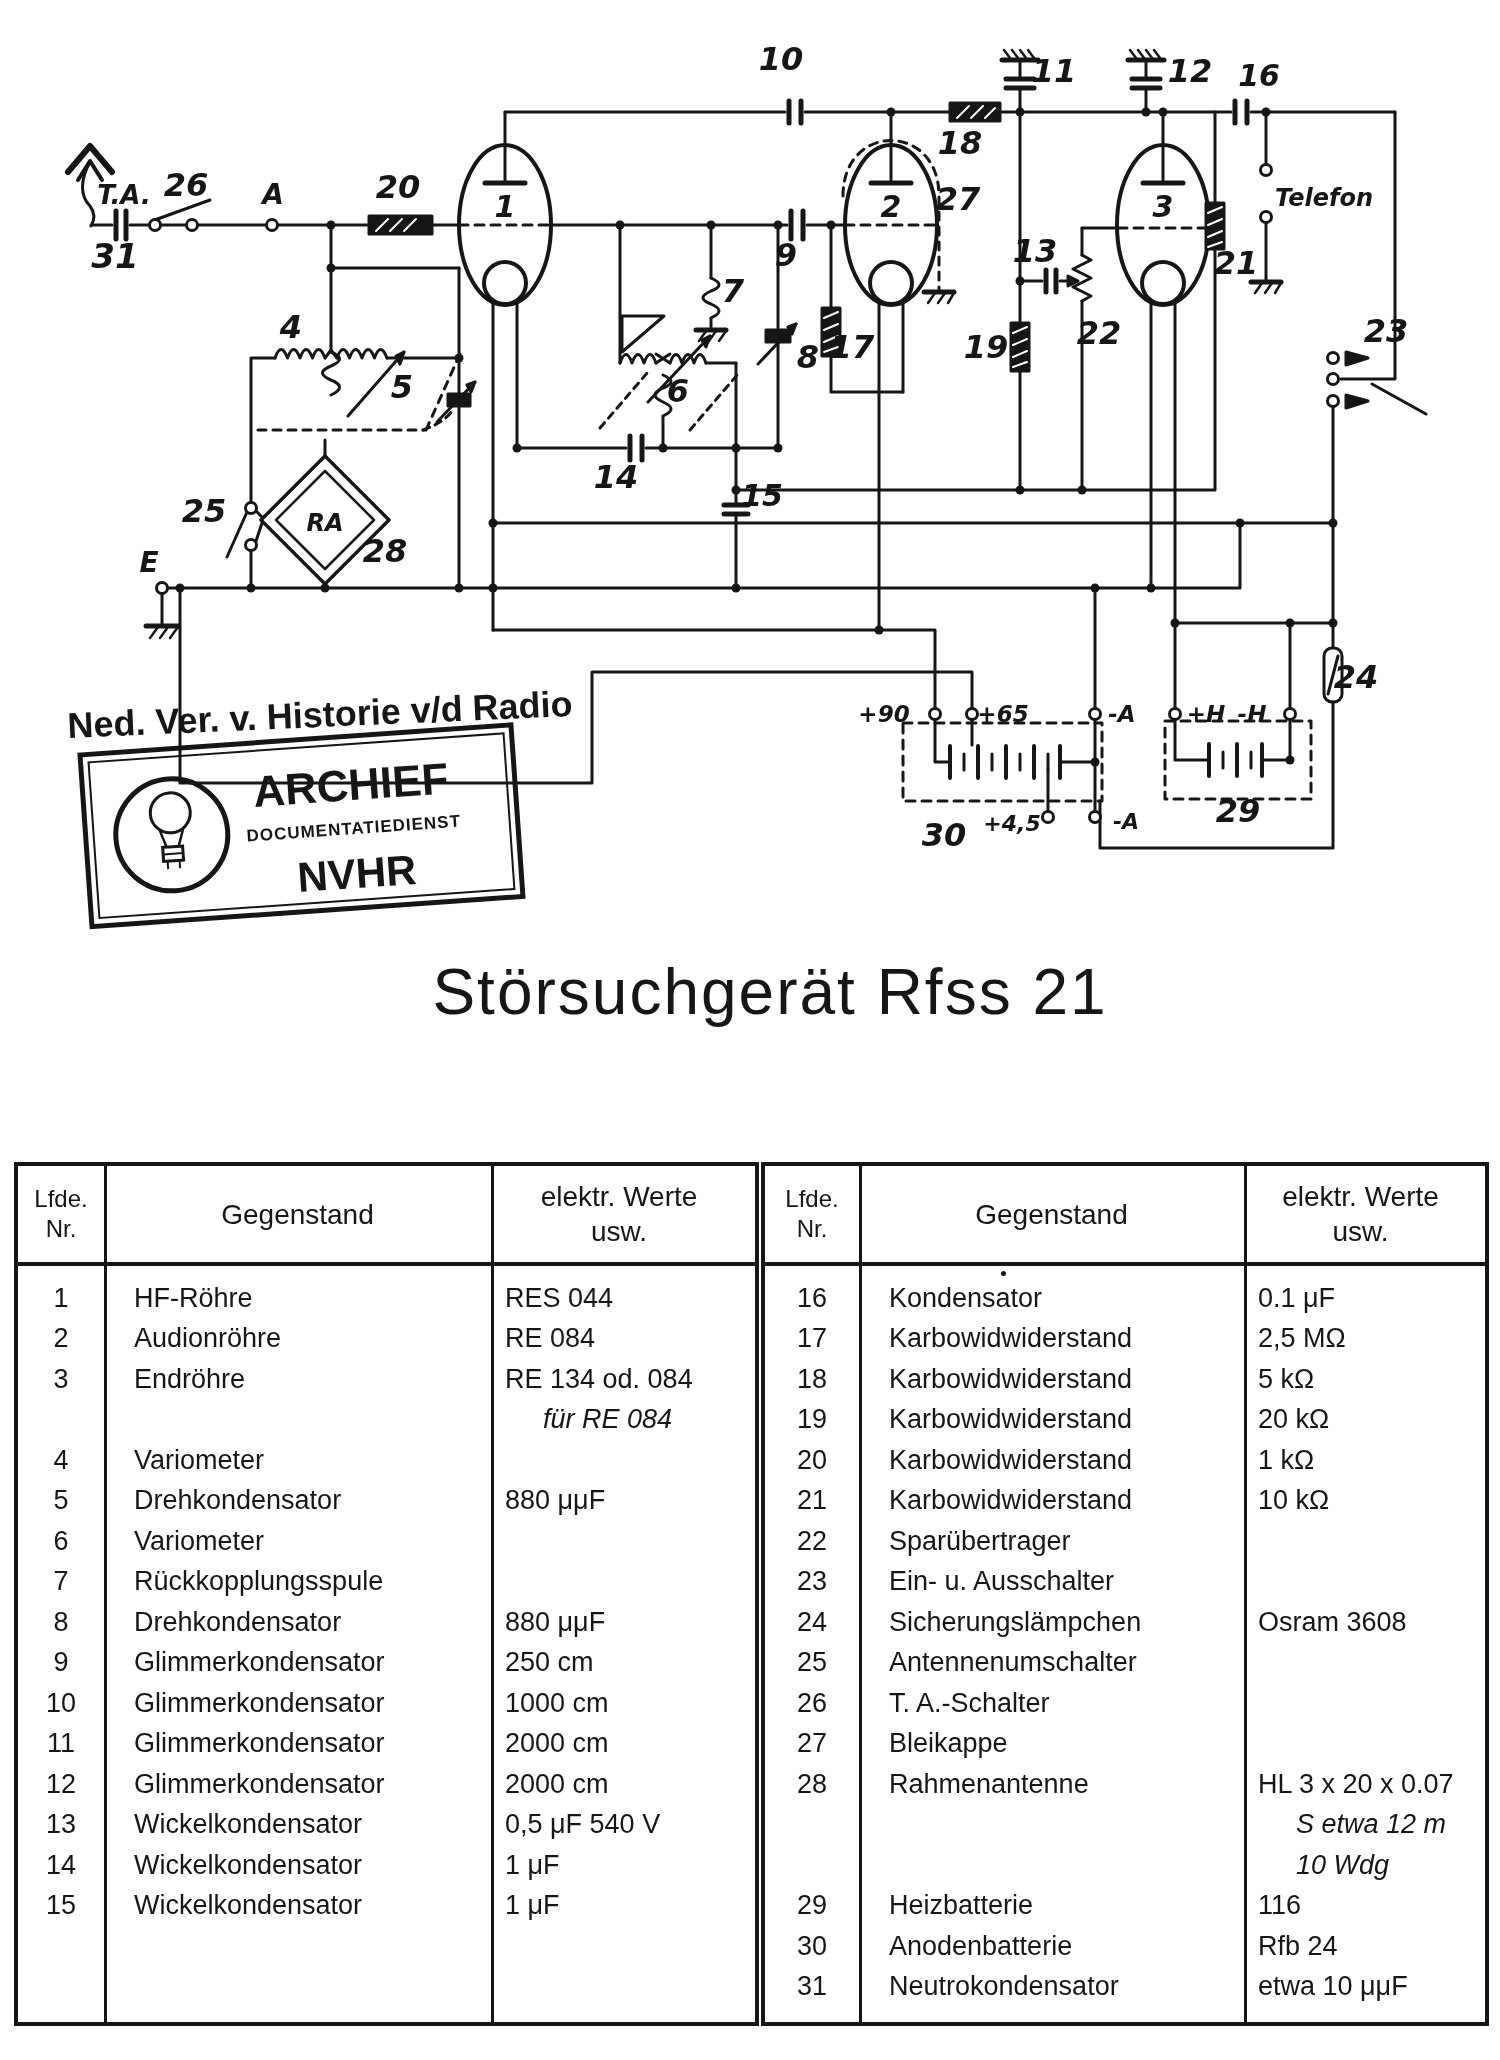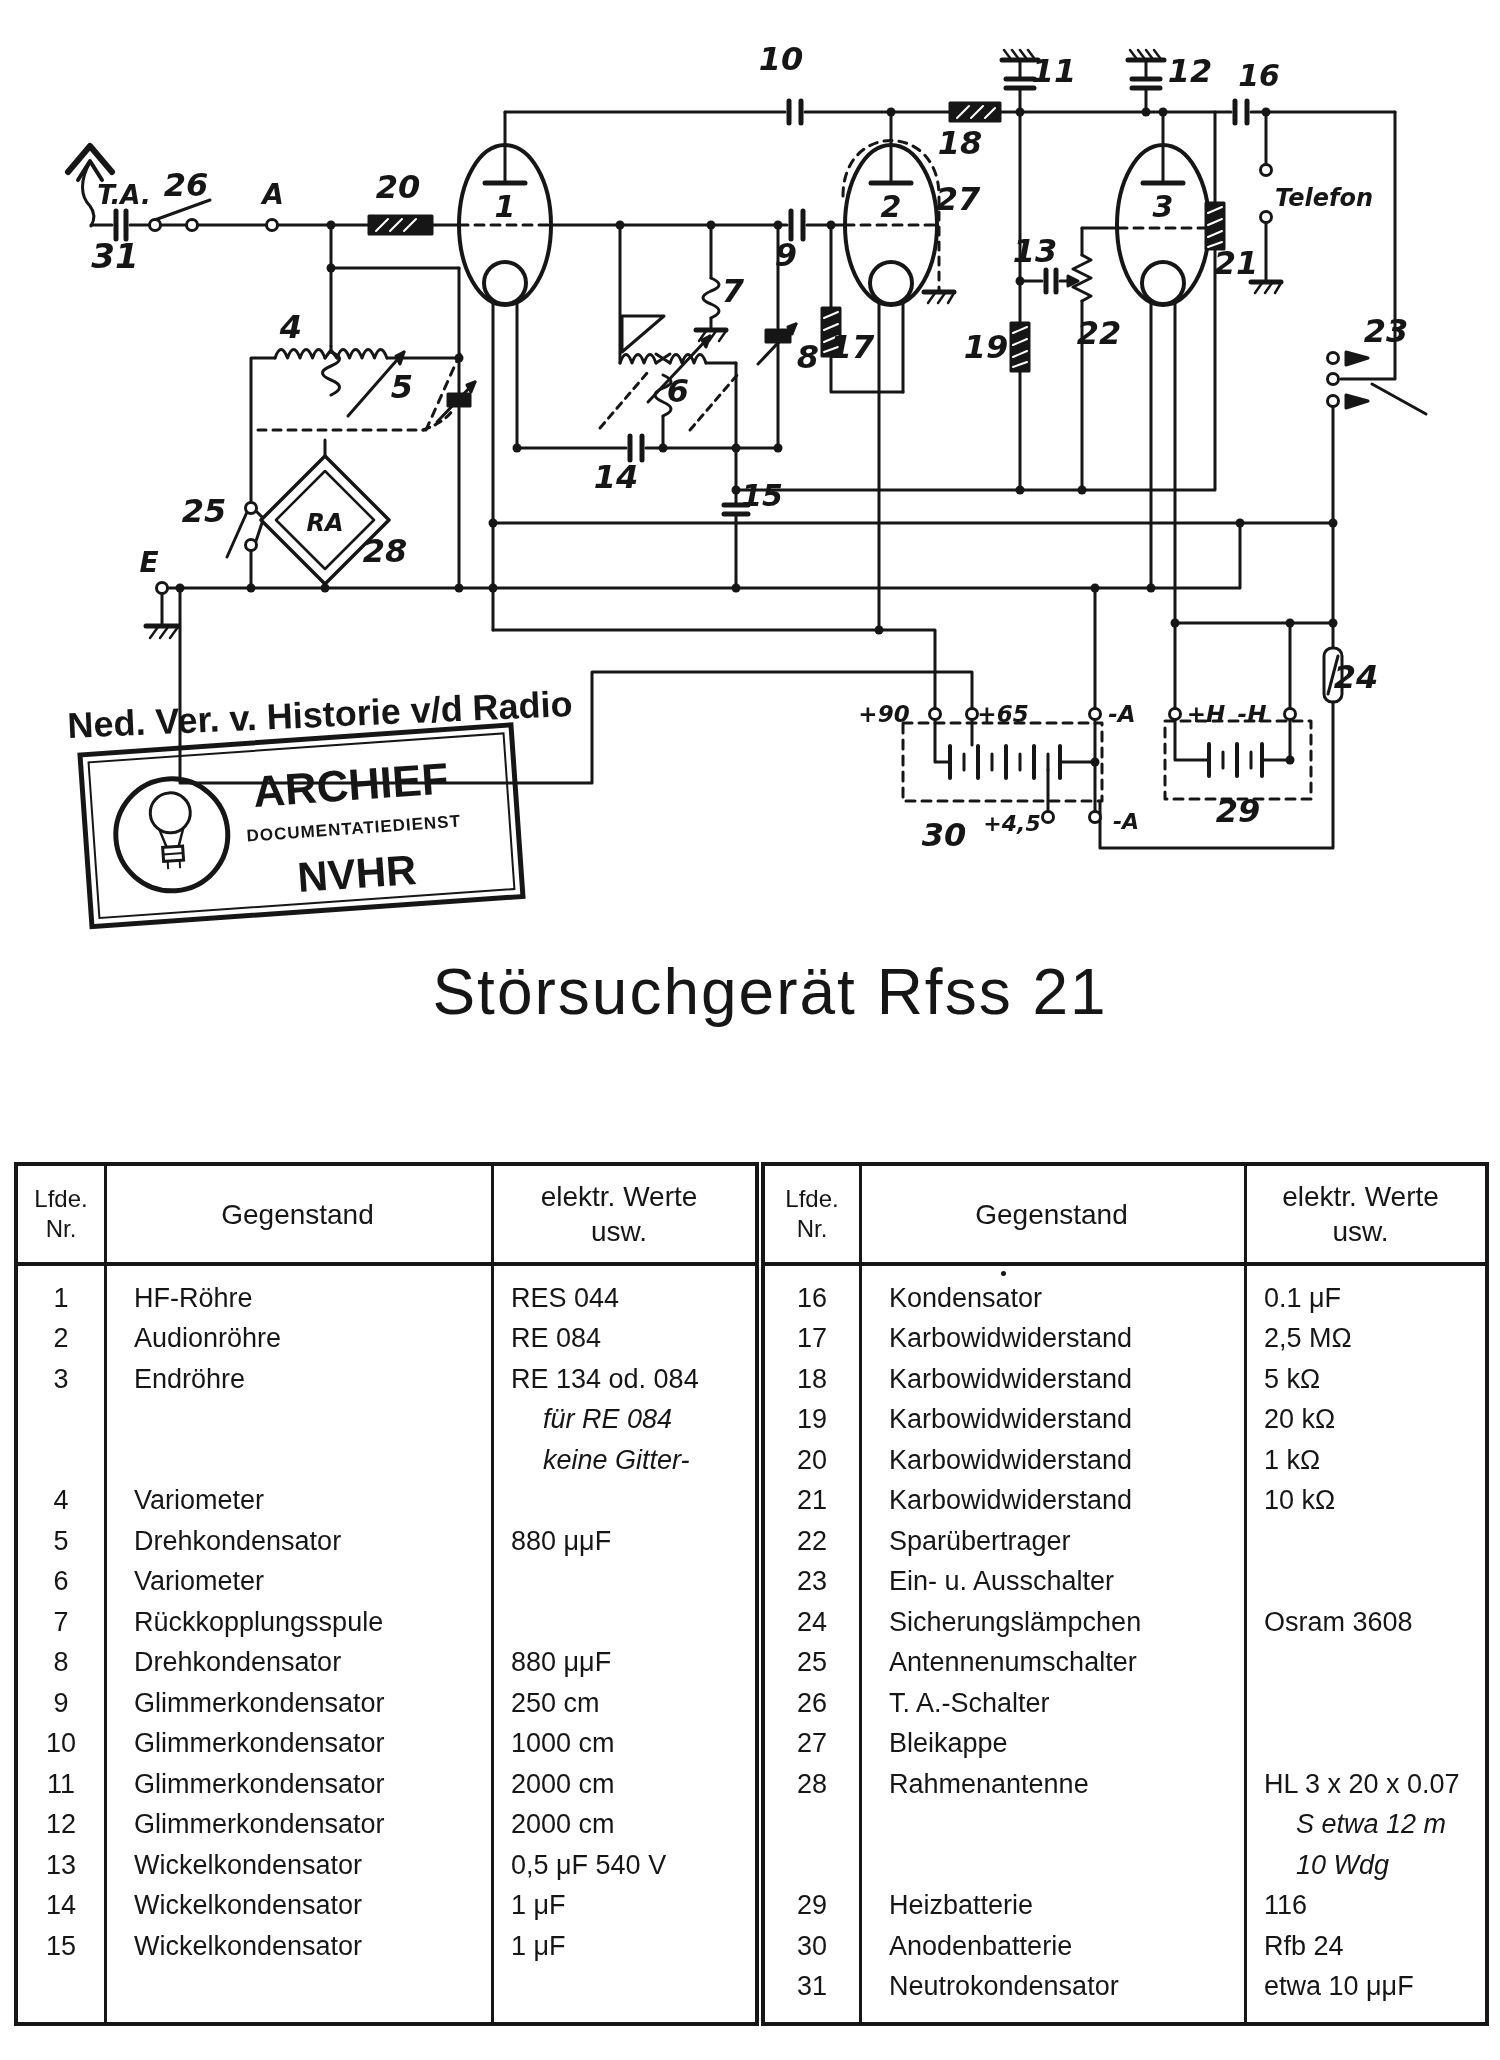--- a/index.html
+++ b/index.html
@@ -18,21 +18,21 @@
   .vline{position:absolute;top:0;bottom:0;width:3px;background:#161616;}
   .hline{position:absolute;left:0;right:0;height:4px;background:#161616;}
   .thead{position:absolute;top:0;left:0;right:8px;height:96px;display:grid;align-items:center;}
   .thead .hc{display:flex;flex-direction:column;align-items:center;justify-content:center;line-height:1.25;}
   .h-sm{font-size:24px;}
   .h-lg{font-size:28px;}
   .tbody{position:absolute;left:0;right:0;top:100px;padding-top:12px;}
   .trow{display:grid;height:40.5px;align-items:center;font-size:27px;}
   .c-nr{text-align:center;}
   .c-name{padding-left:30px;}
-  .c-val{padding-left:20px;white-space:nowrap;}
+  .c-val{padding-left:14px;white-space:nowrap;}
   .trow.indent .c-val{padding-left:52px;font-style:italic;}
   .scan-dot{position:absolute;width:5px;height:5px;border-radius:50%;background:#161616;}
 </style>
 </head>
 <body>
 
 <div class="page">
 
   <svg width="1500" height="2060" viewBox="0 0 1500 2060" xmlns="http://www.w3.org/2000/svg">
 
@@ -453,25 +453,20 @@
         <div class="trow" style="grid-template-columns: 86px 387px 1fr;">
           <div class="c-nr">3</div>
           <div class="c-name">Endröhre</div>
           <div class="c-val">RE 134 od. 084</div>
         </div>
         <div class="trow indent" style="grid-template-columns: 86px 387px 1fr;">
           <div class="c-nr"></div>
           <div class="c-name"></div>
           <div class="c-val">für RE 084</div>
         </div>
-        <div class="trow indent" style="grid-template-columns: 86px 387px 1fr;">
-          <div class="c-nr"></div>
-          <div class="c-name"></div>
-          <div class="c-val">keine Gitter-</div>
-        </div>
         <div class="trow" style="grid-template-columns: 86px 387px 1fr;">
           <div class="c-nr">4</div>
           <div class="c-name">Variometer</div>
           <div class="c-val"></div>
         </div>
         <div class="trow" style="grid-template-columns: 86px 387px 1fr;">
           <div class="c-nr">5</div>
           <div class="c-name">Drehkondensator</div>
           <div class="c-val">880 μμF</div>
         </div>

